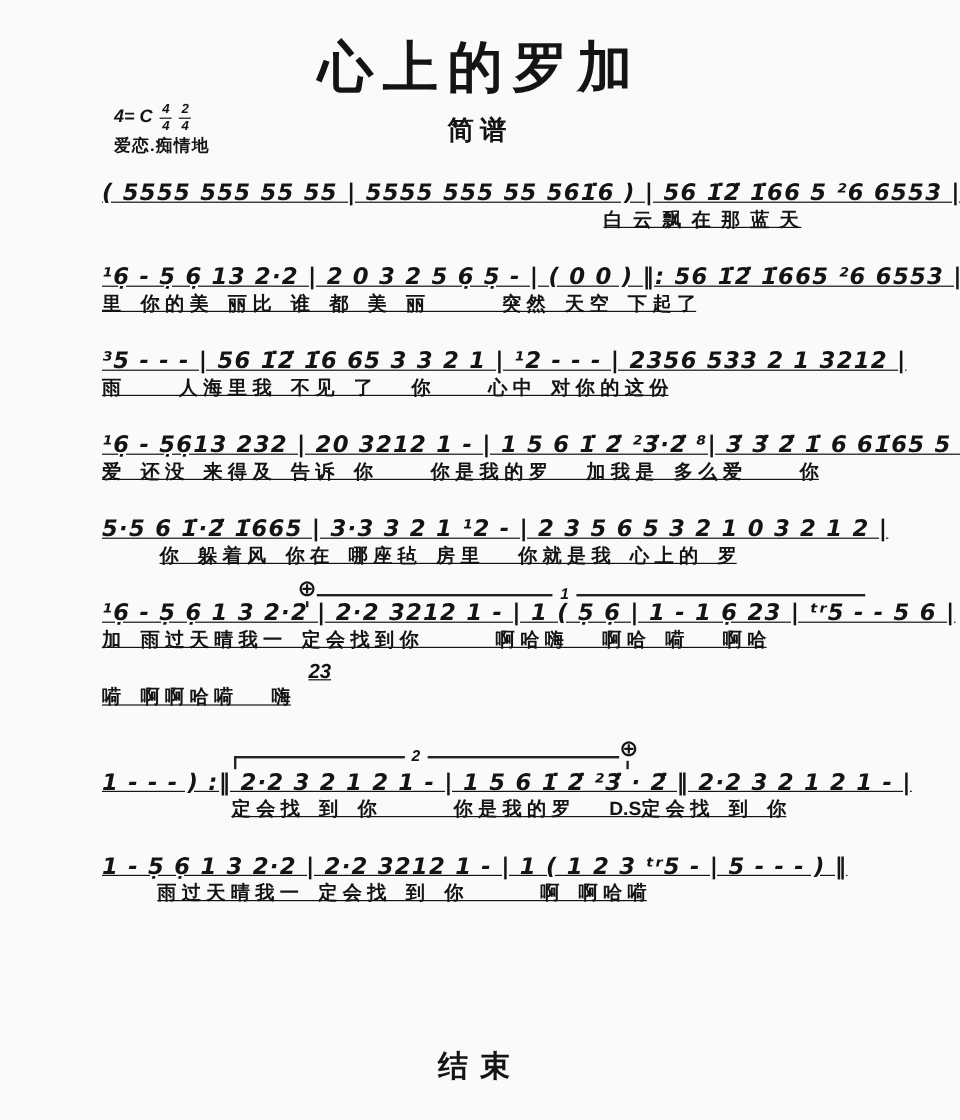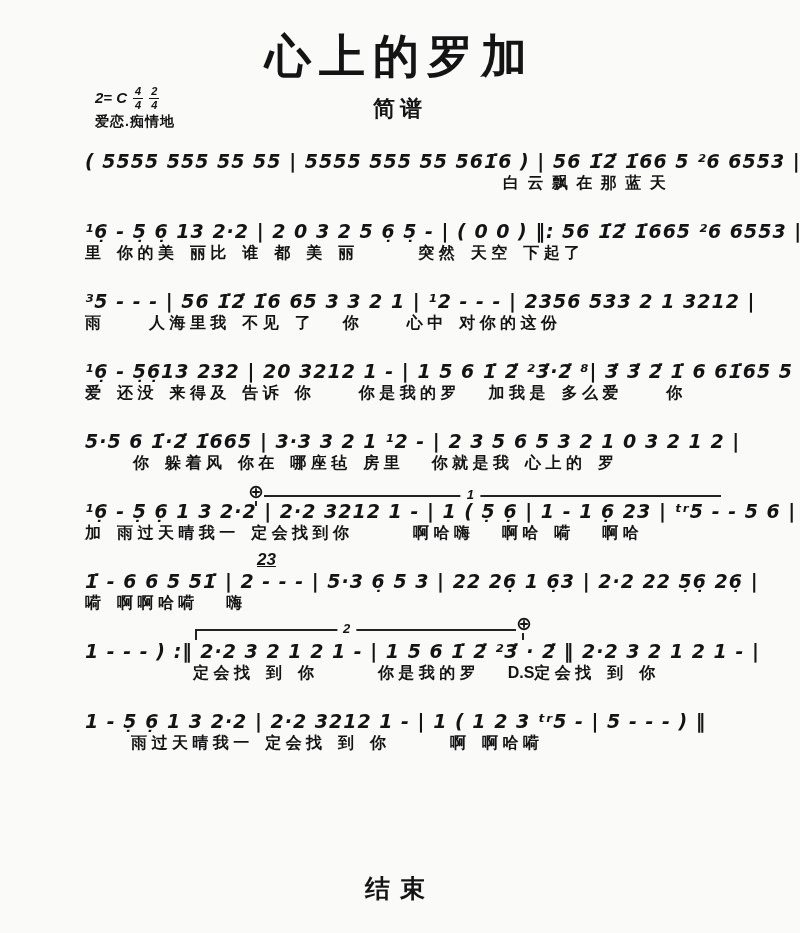--- a/index.html
+++ b/index.html
@@ -35,21 +35,21 @@
   .keyrow { display: flex; align-items: center; gap: 6px; font-style: italic; }
   .frac { display: inline-flex; flex-direction: column; align-items: center; font-size: 11px; line-height: 1; font-style: italic; }
   .frac .ft { border-bottom: 1.5px solid #141414; padding: 0 2px 1px; }
   .frac .fb { padding-top: 1px; }
   .mood { font-size: 14px; letter-spacing: 1px; }
   .score {
     position: absolute;
     left: 85px; top: 150px;
     width: 640px;
   }
-  .mline { position: relative; height: 70px; }
+  .mline { position: relative; height: 70px; text-decoration: underline; }
   .notes {
     font-family: "DejaVu Sans", sans-serif;
     font-style: italic;
     font-weight: bold;
     font-size: 19px;
     letter-spacing: 1px;
     white-space: nowrap;
   }
   .lyrics {
     font-weight: bold;
@@ -104,21 +104,21 @@
 </head>
 <body>
 
 <div class="page">
 
   <h1 class="title">心上的罗加</h1>
   <div class="subtitle">简谱</div>
 
   <div class="meta">
     <div class="keyrow">
-      <span>2= C</span>
+      <span>4= C</span>
       <span class="frac">
         <span class="ft">4</span>
         <span class="fb">4</span>
       </span>
       <span class="frac">
         <span class="ft">2</span>
         <span class="fb">4</span>
       </span>
     </div>
     <div class="mood">爱恋.痴情地</div>
@@ -156,21 +156,20 @@
       <div class="volta v1">
         <span class="coda coda-left">⊕</span>
         <span class="vlabel">1</span>
       </div>
       <div class="notes">¹6̣ - 5̣ 6̣ 1 3 2·2 | 2·2 3212 1 - | 1 ( 5̣ 6̣ | 1 - 1 6̣ 23 | ᵗʳ5 - - 5 6 |</div>
       <div class="lyrics">加　雨 过 天 晴 我 一　定 会 找 到 你　　　　啊 哈 嗨　　啊 哈　嗬　　啊 哈</div>
       <div class="sub">23</div>
     </div>
 
     <div class="mline l8">
-      <div class="notes">1̇ - 6 6 5 51̇ | 2 - - - | 5·3 6̣ 5 3 | 22 26̣ 1 6̣3 | 2·2 22 5̣6̣ 26̣ |</div>
       <div class="lyrics">嗬　啊 啊 哈 嗬　　嗨</div>
     </div>
 
     <div class="mline l9">
       <div class="volta v2">
         <span class="vlabel">2</span>
         <span class="coda coda-right">⊕</span>
       </div>
       <div class="notes">1 - - - ) :‖ 2·2 3 2 1 2 1 - | 1 5 6 1̇ 2̇ ²3̇ · 2̇ ‖ 2·2 3 2 1 2 1 - |</div>
       <div class="lyrics">定 会 找　到　你　　　　你 是 我 的 罗　　D.S定 会 找　到　你</div>

